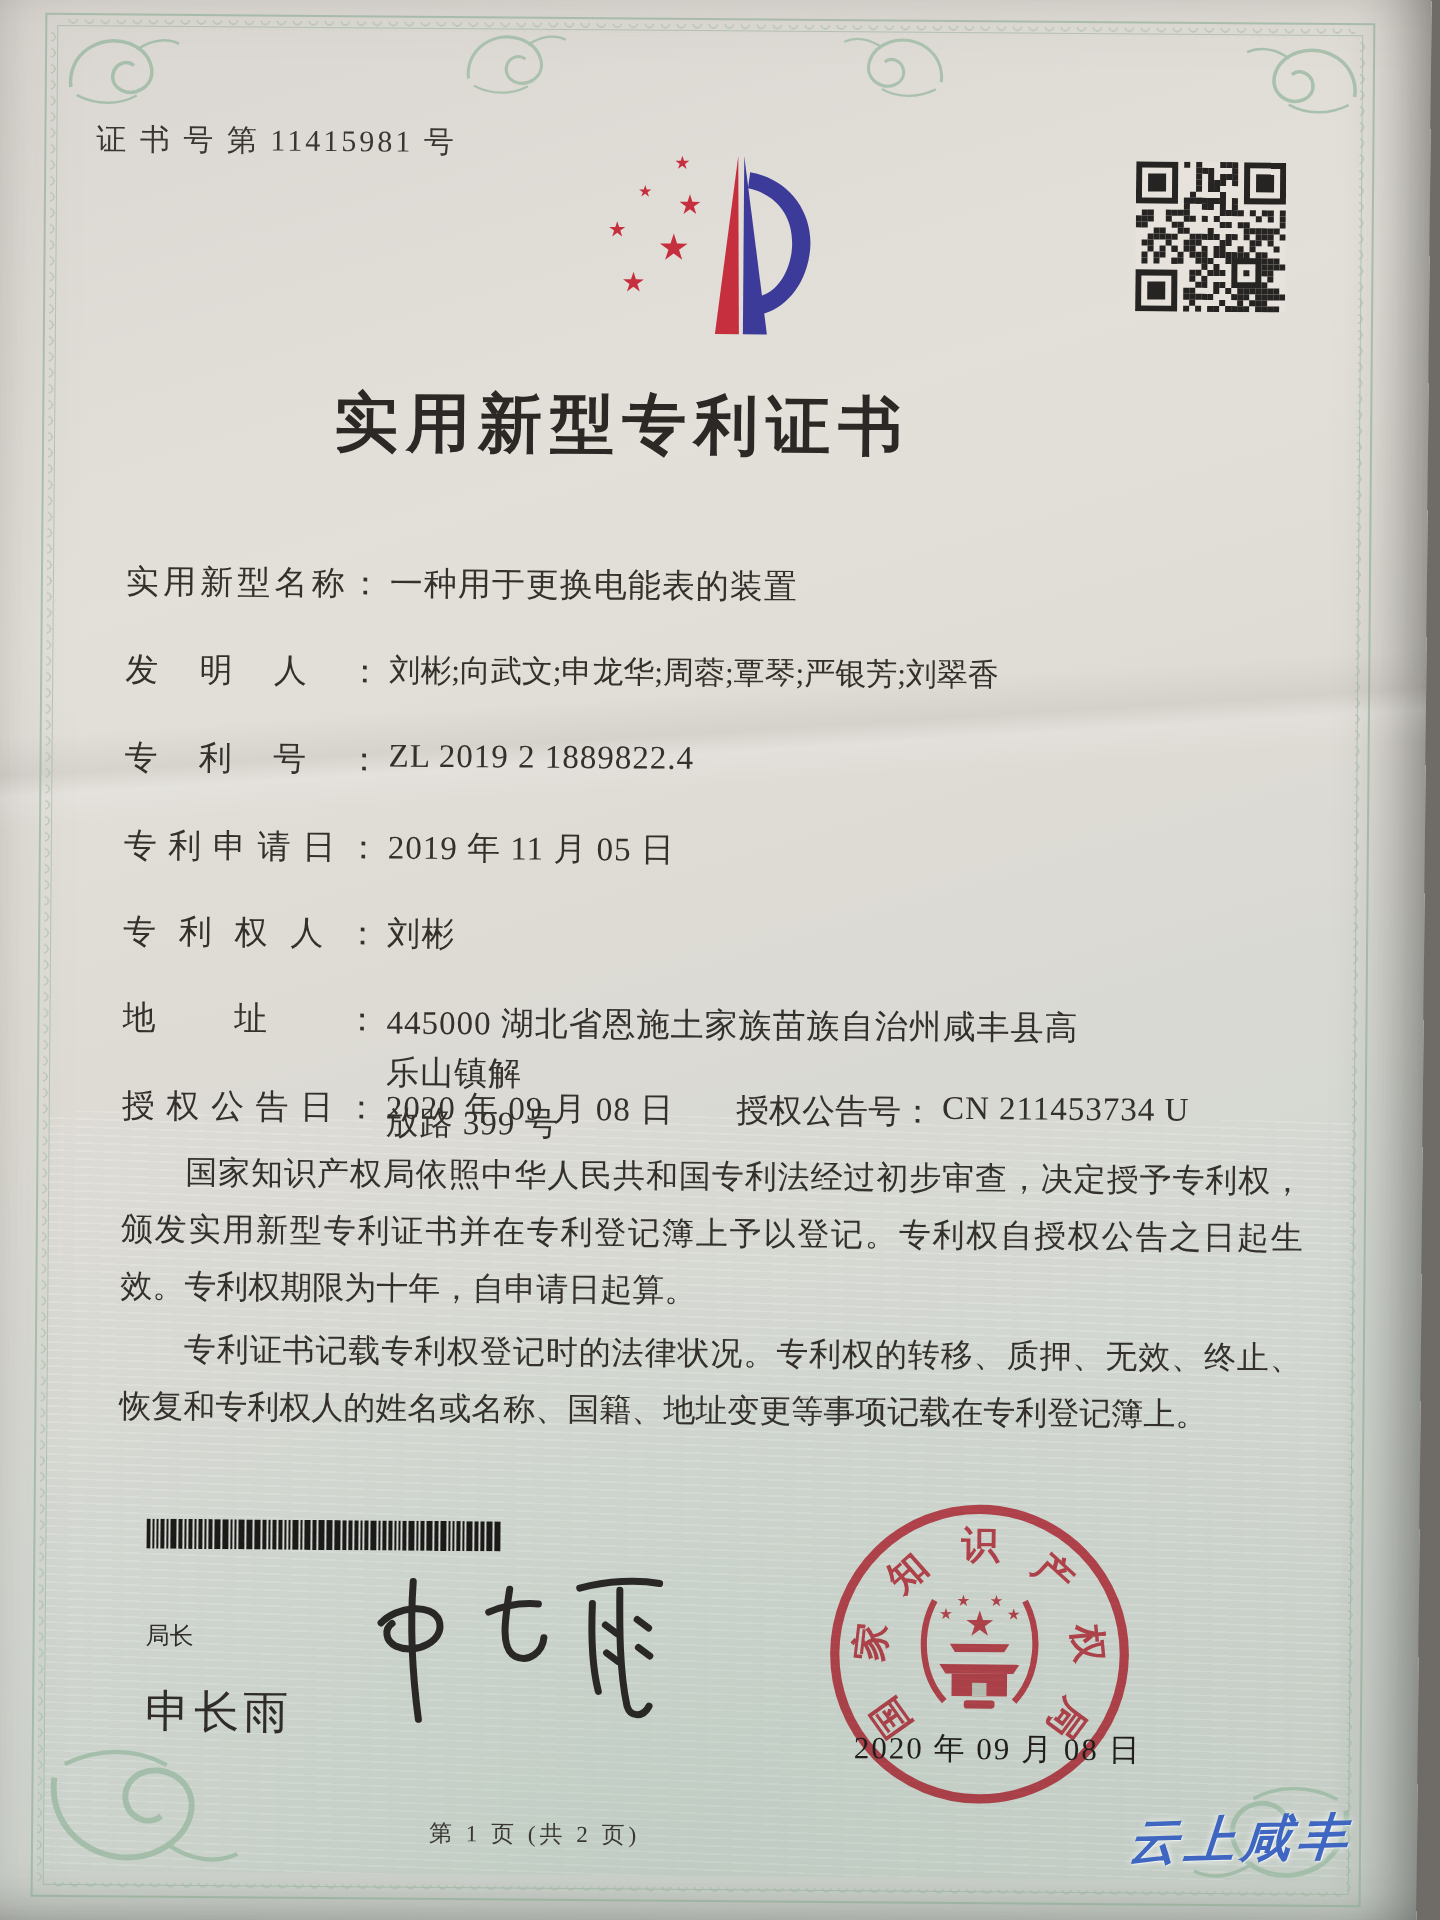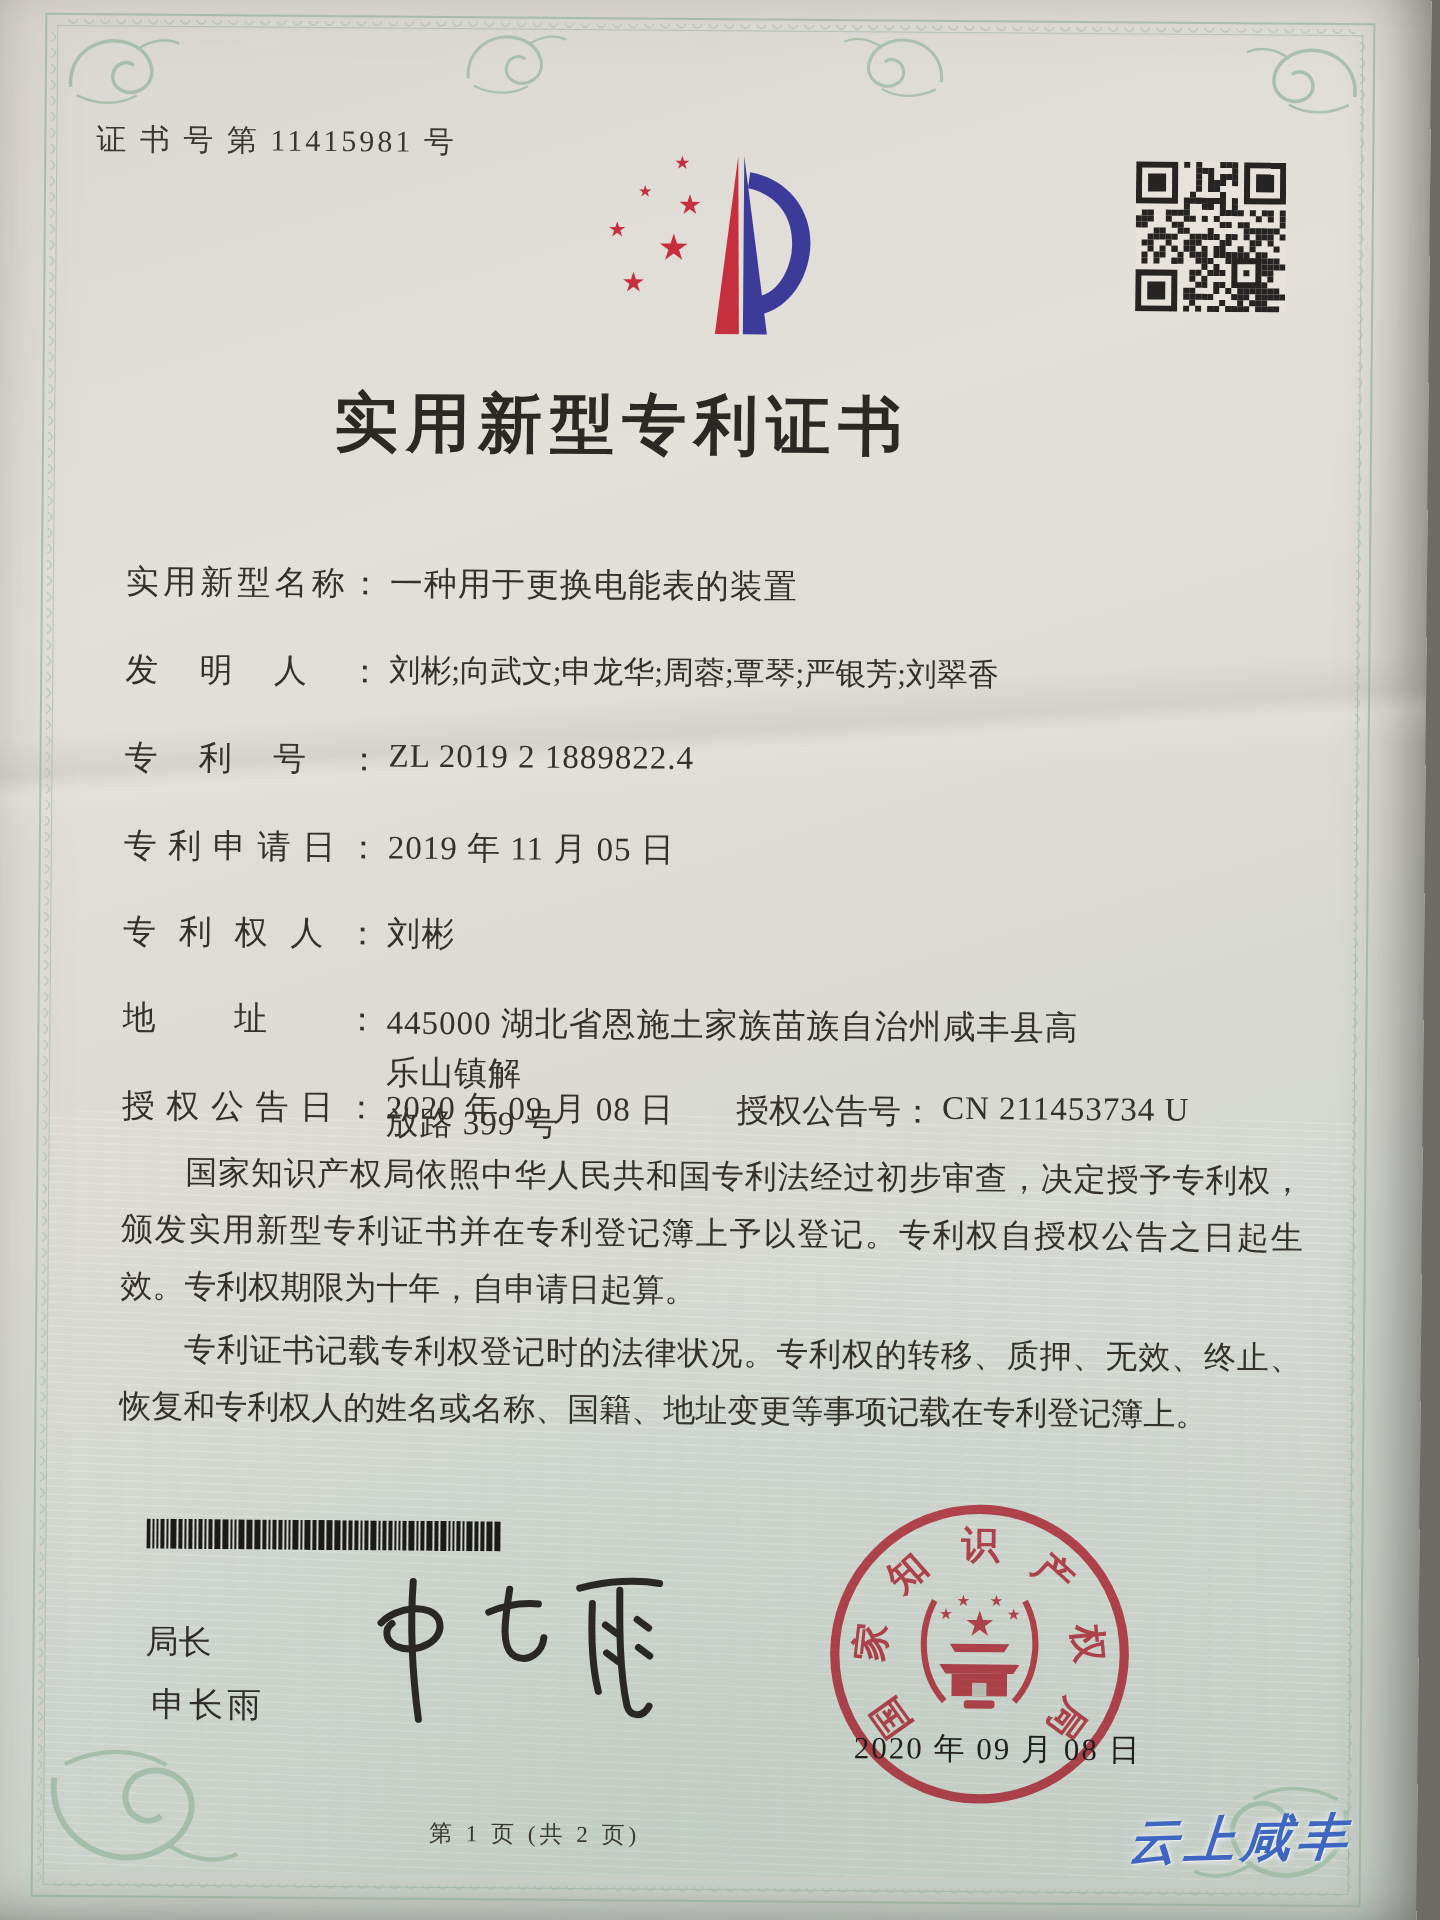--- a/index.html
+++ b/index.html
@@ -44,22 +44,22 @@
   .fval{display:inline-block;margin-left:8px;vertical-align:top;letter-spacing:1px;}
   .addrval{width:720px;line-height:50px;}
   .glabel2{display:inline-block;margin-left:62px;}
   
   .paras{position:absolute;left:135px;top:1162px;width:1182px;font-size:32px;line-height:57px;
          text-align:justify;color:#34312c;}
   .paras p{margin:0;text-indent:2em;}
   .paras p + p{margin-top:6px;}
   
   .barcode{position:absolute;left:163px;top:1537px;width:360px;height:30px;}
-  .commish{position:absolute;left:163px;top:1638px;font-size:33px;color:#2f2c29;}
-  .commname{position:absolute;left:169px;top:1700px;font-size:34px;color:#2f2c29;letter-spacing:4px;font-family:Liberation Serif, serif;}
+  .commish{position:absolute;left:163px;top:1638px;font-size:24px;color:#2f2c29;}
+  .commname{position:absolute;left:163px;top:1700px;font-size:45px;color:#2f2c29;letter-spacing:4px;font-family:Liberation Serif, serif;}
   .sig{position:absolute;left:372px;top:1578px;width:340px;height:180px;transform:rotate(-3deg);}
   .seal{position:absolute;left:843px;top:1512px;width:308px;height:308px;opacity:.93;mix-blend-mode:multiply;}
   .sealdate{position:absolute;left:872px;top:1740px;font-size:31px;letter-spacing:2px;color:#211f1d;z-index:5;}
   .pageinfo{position:absolute;left:448px;top:1834px;font-size:23px;letter-spacing:4px;color:#3a3733;}
   .watermark{position:absolute;left:1148px;top:1816px;font-size:50px;font-weight:bold;font-style:italic;
              color:#3f66c0;letter-spacing:6px;transform:skewX(-6deg) rotate(-2deg);
              text-shadow:0 0 7px rgba(255,255,255,.85),1px 1px 0 rgba(255,255,255,.5);}
 </style>
 </head>
 <body>

